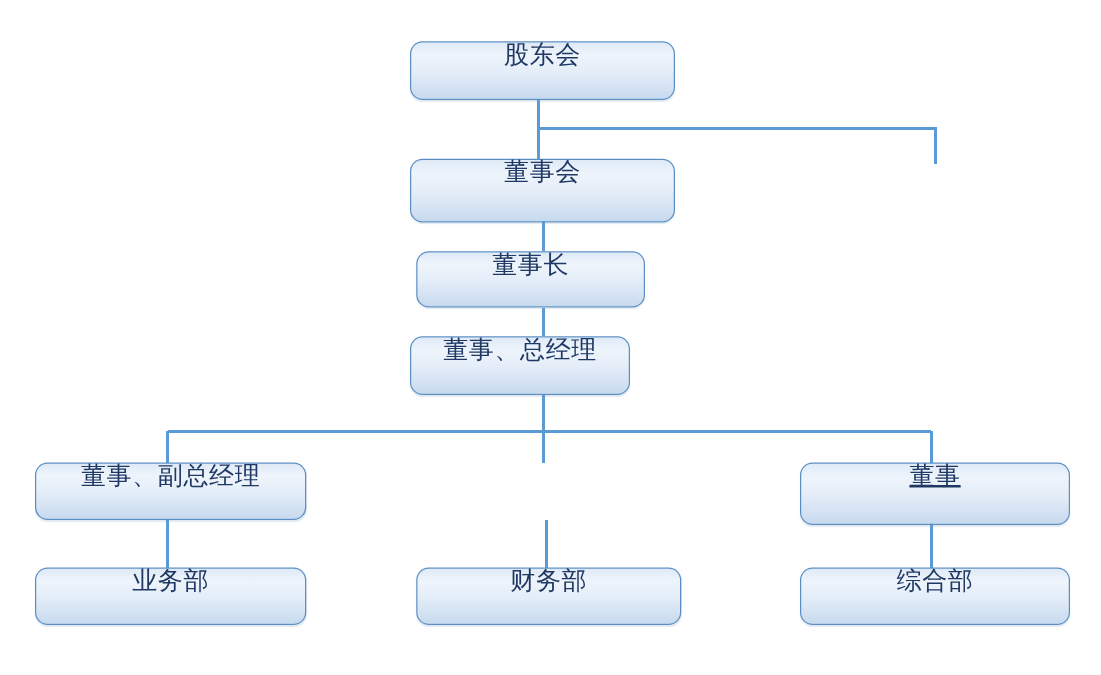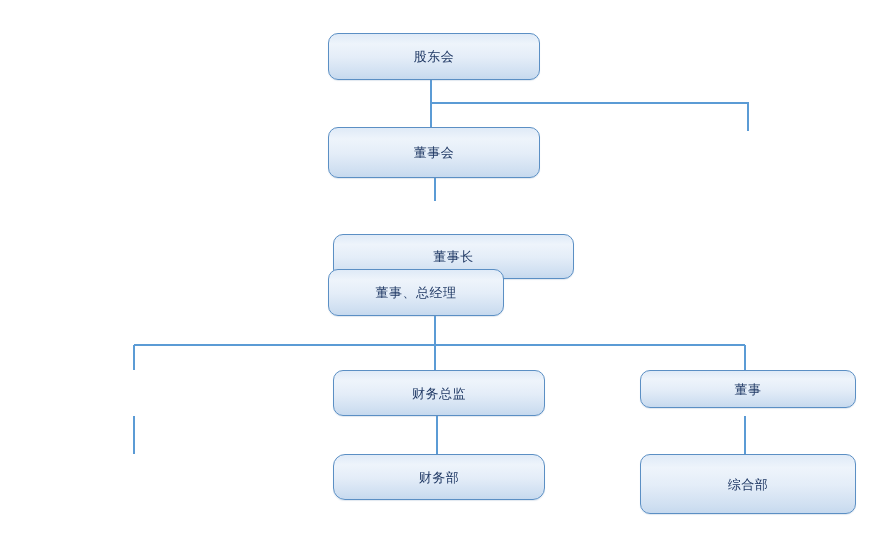--- a/index.html
+++ b/index.html
@@ -38,24 +38,23 @@
     border: 1px solid #5b8fc4;
     border-radius: 10px;
     background: linear-gradient(to bottom,
                 #dfeaf7 0%,
                 #eef4fb 22%,
                 #e4edf8 52%,
                 #cfdff1 88%,
                 #c6d9ee 100%);
     box-shadow: 0 1px 1px rgba(120,150,185,0.22);
     display: flex;
-    align-items: center;
     justify-content: center;
     color: #1f3864;
-    font-size: 13px;
+    font-size: 20px;
     letter-spacing: 0.5px;
     white-space: nowrap;
     user-select: none;
   }
   .node-label {
     display: block;
     line-height: 1;
   }
 </style>
 </head>
@@ -87,39 +86,42 @@
 
   <div class="node" style="left:328px; top:33px; width:212px; height:47px;">
     <span class="node-label">股东会</span>
   </div>
 
   <div class="node" style="left:328px; top:127px; width:212px; height:51px;">
     <span class="node-label">董事会</span>
   </div>
 
 
-  <div class="node" style="left:333px; top:201px; width:241px; height:45px;margin-top:33px;">
+  <div class="node" style="left:333px; top:201px; width:183px; height:45px;">
     <span class="node-label">董事长</span>
   </div>
 
   <div class="node" style="left:328px; top:269px; width:176px; height:47px;">
     <span class="node-label">董事、总经理</span>
   </div>
 
-
-  <div class="node" style="left:333px; top:370px; width:212px; height:46px;">
-    <span class="node-label">财务总监</span>
+  <div class="node" style="left:28px; top:370px; width:217px; height:46px;">
+    <span class="node-label">董事、副总经理</span>
   </div>
 
-  <div class="node" style="left:640px; top:370px; width:216px; height:38px;">
+
+  <div class="node" style="left:640px; top:370px; width:216px; height:50px;text-decoration:underline;">
     <span class="node-label">董事</span>
   </div>
 
+  <div class="node" style="left:28px; top:454px; width:217px; height:46px;">
+    <span class="node-label">业务部</span>
+  </div>
 
-  <div class="node" style="left:333px; top:454px; width:212px; height:46px;border-radius:12px;">
+  <div class="node" style="left:333px; top:454px; width:212px; height:46px;">
     <span class="node-label">财务部</span>
   </div>
 
-  <div class="node" style="left:640px; top:454px; width:216px; height:60px;">
+  <div class="node" style="left:640px; top:454px; width:216px; height:46px;">
     <span class="node-label">综合部</span>
   </div>
 
 </div>
 
 </body></html>

